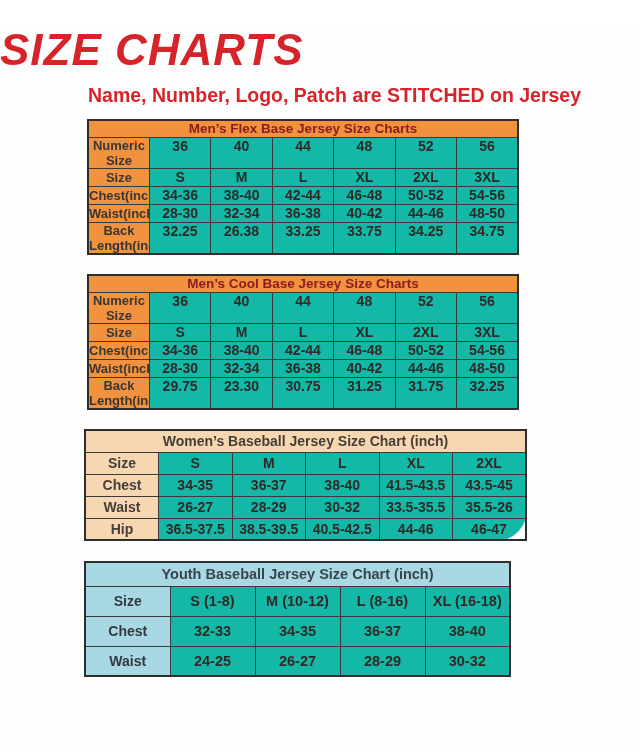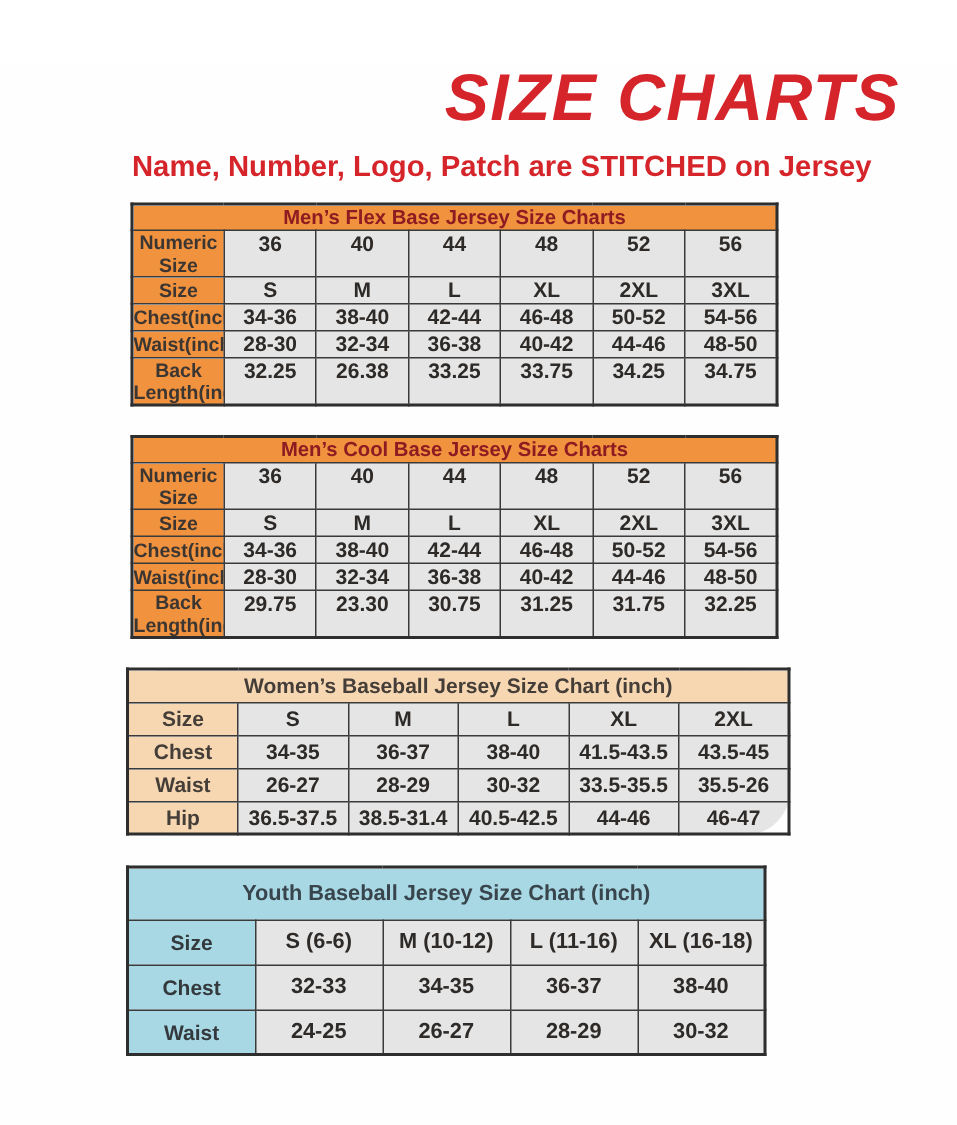--- a/index.html
+++ b/index.html
@@ -6,22 +6,22 @@
   html,body { background:#ffffff; }
   body {
     width:638px; height:750px;
     font-family:"Liberation Sans", sans-serif;
     overflow:hidden;
   }
   .page { position:relative; width:638px; height:750px; background:#fefefe; }
 
   .title {
     width:600px;
-    margin:42px 0 0 0;
-    text-align:right;
+    margin:26px 0 0 0;
+    text-align:left;
     font-size:44px;
     line-height:48px;
     font-weight:bold;
     font-style:italic;
     color:#d6242b;
     letter-spacing:1px;
   }
   .subtitle {
     margin:10px 30px 12px 88px;
     max-width:500px;
@@ -29,21 +29,21 @@
     line-height:23px;
     font-weight:bold;
     color:#d6242b;
   }
 
   table.chart {
     border-collapse:collapse;
     table-layout:fixed;
     text-align:center;
     font-weight:bold;
-    background:#e5e5e5;
+    background:#14b8a6;
   }
   table.chart th, table.chart td {
     border:1px solid #3a3a3a;
     overflow:hidden;
     white-space:normal;
   }
   table.chart { border:2px solid #2e2e2e; }
   table.chart .tt { padding:1px 0; }
   table.chart td { color:#2d2a28; }
 
@@ -61,21 +61,21 @@
   .t-women .tt { background:#f6d7b2; color:#453e38; font-size:14px; line-height:16px; height:22px; vertical-align:middle; }
   .t-women th.rowlabel {
     width:73px; background:#f6d7b2; color:#453e38;
     font-size:14px; padding:0; vertical-align:middle;
   }
   .t-women td { font-size:14px; vertical-align:middle; padding:0; }
   .t-women tbody tr { height:22px; }
 
   
   .t-youth { margin:0 0 0 84px; width:427px; }
-  .t-youth .tt { background:#a8d8e4; color:#39454c; font-size:14.5px; line-height:16px; height:35px; vertical-align:middle; }
+  .t-youth .tt { background:#a8d8e4; color:#39454c; font-size:14.5px; line-height:16px; height:24px; vertical-align:middle; }
   .t-youth th.rowlabel {
     width:85px; background:#a8d8e4; color:#33393c;
     font-size:14px; padding:0; vertical-align:middle;
   }
   .t-youth td { font-size:14.5px; vertical-align:middle; padding:0; }
   .t-youth tbody tr { height:30px; }
 </style>
 </head>
 <body>
 
@@ -221,40 +221,40 @@
           <th class="rowlabel">Waist</th>
           <td>26-27</td>
           <td>28-29</td>
           <td>30-32</td>
           <td>33.5-35.5</td>
           <td>35.5-26</td>
         </tr>
         <tr>
           <th class="rowlabel">Hip</th>
           <td>36.5-37.5</td>
-          <td>38.5-31.4</td>
+          <td>38.5-39.5</td>
           <td>40.5-42.5</td>
           <td>44-46</td>
           <td>46-47</td>
         </tr>
       </tbody>
   </table>
 
   <table class="chart t-youth">
     <thead>
       <tr>
         <th class="tt" colspan="5">Youth Baseball Jersey Size Chart (inch)</th>
       </tr>
     </thead>
     <tbody>
         <tr>
           <th class="rowlabel">Size</th>
-          <td>S (6-6)</td>
+          <td>S (1-8)</td>
           <td>M (10-12)</td>
-          <td>L (11-16)</td>
+          <td>L (8-16)</td>
           <td>XL (16-18)</td>
         </tr>
         <tr>
           <th class="rowlabel">Chest</th>
           <td>32-33</td>
           <td>34-35</td>
           <td>36-37</td>
           <td>38-40</td>
         </tr>
         <tr>

